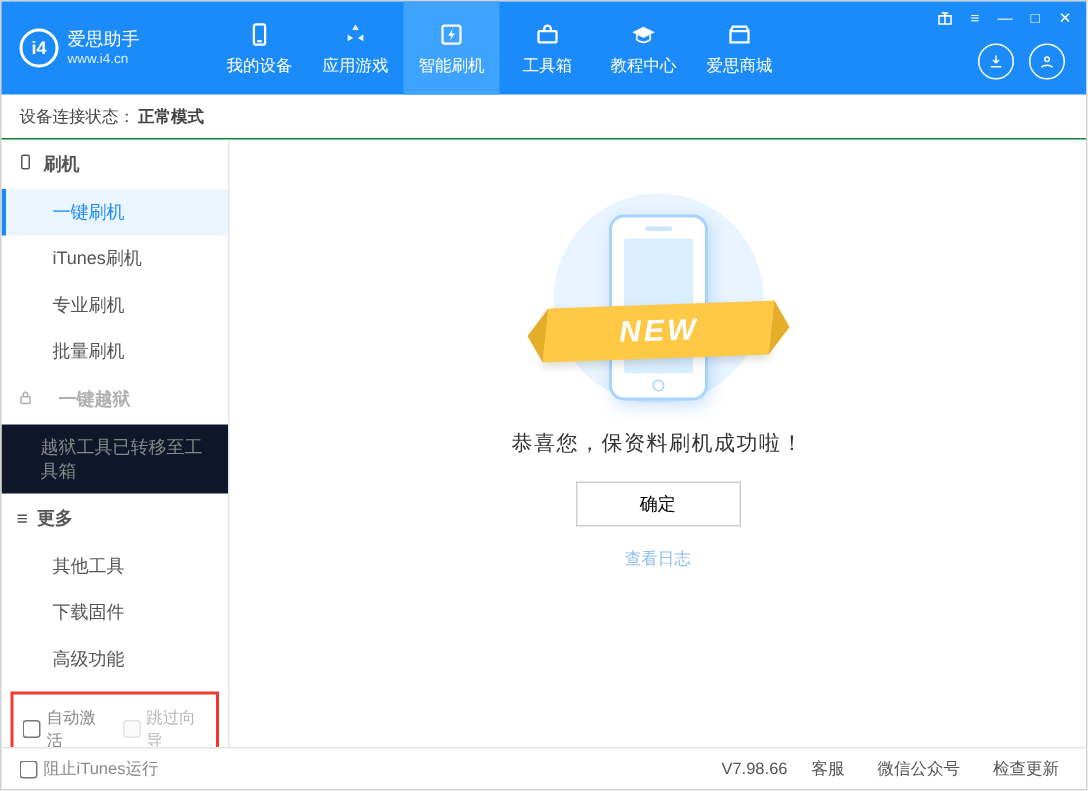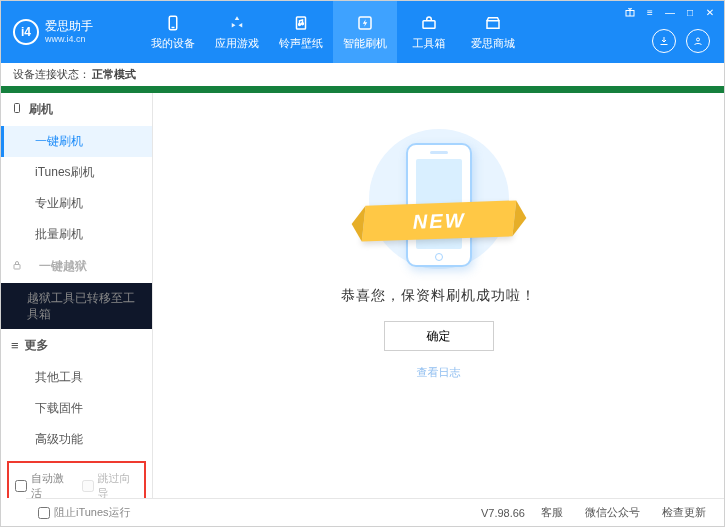--- a/index.html
+++ b/index.html
@@ -17,21 +17,21 @@
 .nav-item { width: 64px; display: flex; flex-direction: column; align-items: center; justify-content: center; color: #fff; font-size: 11px; cursor: pointer; gap: 4px; }
 .nav-item.active { background: #3ea2ff; }
 .nav-icon { width: 18px; height: 18px; display: flex; align-items: center; justify-content: center; }
 .topright-sm { position: absolute; top: 4px; right: 6px; display: flex; gap: 4px; }
 .topright-sm div { width: 16px; height: 14px; color: #fff; font-size: 10px; display: flex; align-items: center; justify-content: center; cursor: pointer; }
 .topright-lg { position: absolute; bottom: 10px; right: 14px; display: flex; gap: 10px; }
 .circ-btn { width: 24px; height: 24px; border: 1.5px solid #fff; border-radius: 50%; display: flex; align-items: center; justify-content: center; cursor: pointer; }
 .circ-btn svg { width: 12px; height: 12px; }
 
 
-.statusbar { height: 30px; border-bottom: 7px solid #15803d; display: flex; align-items: center; padding: 0 12px; font-size: 11px; color: #444; }
+.statusbar { height: 30px; border-bottom: 1px solid #15803d; display: flex; align-items: center; padding: 0 12px; font-size: 11px; color: #444; }
 .statusbar b { margin-left: 2px; }
 
 
 .body { flex: 1; display: flex; overflow: hidden; }
 .sidebar { width: 152px; border-right: 1px solid #e6e6e6; display: flex; flex-direction: column; font-size: 12px; }
 .sec-head { display: flex; align-items: center; gap: 6px; padding: 8px 10px; color: #555; font-weight: bold; }
 .sec-head.dim { color: #b0b0b0; gap: 16px; }
 .sec-head .bars { font-size: 13px; }
 .side-item { padding: 7px 10px 7px 34px; color: #555; cursor: pointer; }
 .side-item.active { color: #1b8bf9; background: #eaf5ff; border-left: 3px solid #1b8bf9; padding-left: 31px; }
@@ -53,21 +53,21 @@
 .ribbon { position: absolute; left: 20px; top: 74px; width: 150px; height: 36px; background: #ffc845; transform: skewX(-8deg) rotate(-2deg); display:flex; align-items:center; justify-content:center; box-shadow: 0 3px 6px rgba(0,0,0,.15);}
 .ribbon span { font-weight: 900; font-size: 20px; color:#fff; letter-spacing: 2px; font-style: italic; transform: skewX(8deg);}
 .ribbon::before, .ribbon::after { content:""; position:absolute; width:0; height:0; border-top:18px solid transparent; border-bottom:18px solid transparent; }
 .ribbon::before { left:-12px; border-right:12px solid #e6ae28; }
 .ribbon::after { right:-12px; border-left:12px solid #e6ae28; }
 .msg { margin-top: 8px; font-size: 14px; color: #333; letter-spacing: 1px; }
 .okbtn { margin-top: 16px; width: 110px; height: 30px; border: 1px solid #cfcfcf; background: #fff; font-size: 12px; color: #000000; cursor: pointer; }
 .loglink { margin-top: 14px; font-size: 11px; color: #8fbef0; cursor: pointer; }
 
 
-.footer { height: 28px; border-top: 1px solid #e6e6e6; display: flex; align-items: center; font-size: 11px; color: #555; padding: 0 12px; gap: 10px; margin-left: 25px; }
+.footer { height: 28px; border-top: 1px solid #e6e6e6; display: flex; align-items: center; font-size: 11px; color: #555; padding: 0 12px; gap: 10px; }
 .footer .sp { flex: 1; }
 .footer .lnk { cursor: pointer; padding: 0 6px; }
 </style>
 </head>
 <body>
 
 <div class="app">
 
   <div class="header">
     <div class="brand">
@@ -88,48 +88,46 @@
         <span>我的设备</span>
       </div>
       <div class="nav-item">
         <span class="nav-icon">
             <svg viewBox="0 0 24 24" fill="#fff">
               <path d="M12 3l3 5h-6z M5 12l5 3-5 3z M19 12l-5 3 5 3z" opacity=".9"></path>
             </svg>
           </span>
         <span>应用游戏</span>
       </div>
-      <div class="nav-item">
-        <span class="nav-icon">
-            <svg viewBox="0 0 24 24" fill="none" stroke="#fff" stroke-width="2">
-              <rect x="6" y="4" width="12" height="16" rx="1"></rect>
-              <path d="M10 14V9l4-1v5"></path>
-              <circle cx="10" cy="14" r="1.2" fill="#fff"></circle>
-              <circle cx="14" cy="13" r="1.2" fill="#fff"></circle>
-            </svg>
-          </span>
-        <span>铃声壁纸</span>
-      </div>
       <div class="nav-item active">
         <span class="nav-icon">
             <svg viewBox="0 0 24 24" fill="#fff">
               <rect x="4" y="4" width="16" height="16" rx="2" fill="none" stroke="#fff" stroke-width="2"></rect>
               <path d="M13 7l-4 6h3l-1 4 4-6h-3z"></path>
             </svg>
           </span>
         <span>智能刷机</span>
       </div>
       <div class="nav-item">
         <span class="nav-icon">
             <svg viewBox="0 0 24 24" fill="none" stroke="#fff" stroke-width="2">
               <rect x="4" y="9" width="16" height="10" rx="1"></rect>
               <path d="M9 9V7a3 3 0 016 0v2"></path>
             </svg>
           </span>
         <span>工具箱</span>
+      </div>
+      <div class="nav-item">
+        <span class="nav-icon">
+            <svg viewBox="0 0 24 24" fill="#fff">
+              <path d="M12 5L2 10l10 5 10-5z"></path>
+              <path d="M6 12v4c0 1 3 3 6 3s6-2 6-3v-4" fill="none" stroke="#fff" stroke-width="1.5"></path>
+            </svg>
+          </span>
+        <span>教程中心</span>
       </div>
       <div class="nav-item">
         <span class="nav-icon">
             <svg viewBox="0 0 24 24" fill="none" stroke="#fff" stroke-width="2">
               <path d="M4 9l2-4h12l2 4"></path>
               <rect x="4" y="9" width="16" height="10"></rect>
             </svg>
           </span>
         <span>爱思商城</span>
       </div>

